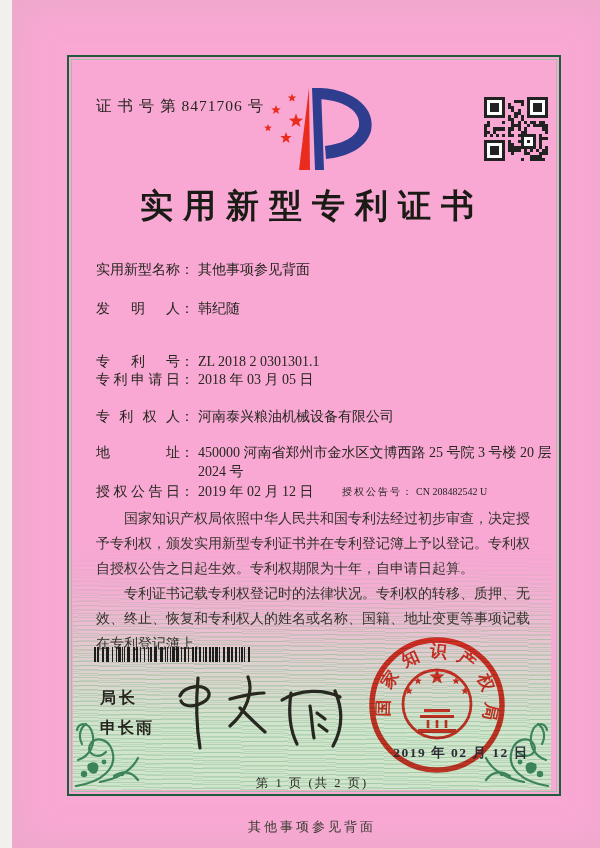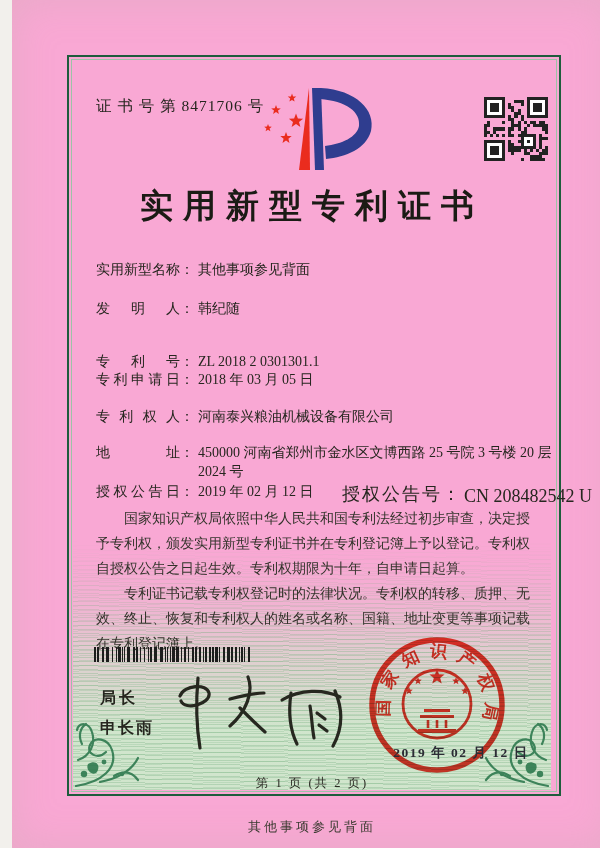--- a/index.html
+++ b/index.html
@@ -20,22 +20,22 @@
             mask-image:linear-gradient(180deg, transparent 0%, #000 45%);}
   .cert-no{position:absolute;left:84px;top:96px;font-size:15.5px;letter-spacing:1px;z-index:2;}
   .title{position:absolute;left:0;top:184px;width:100%;text-align:center;font-size:33px;
          font-weight:700;letter-spacing:10px;color:#1b1b15;z-index:2;}
   .logo{position:absolute;left:246px;top:80px;z-index:2;}
   .qr{position:absolute;left:472px;top:97px;width:64px;height:64px;z-index:2;}
   .frow{position:absolute;left:84px;display:flex;align-items:baseline;font-size:14px;z-index:2;}
   .lbl{display:inline-block;width:84px;text-align:justify;text-align-last:justify;white-space:nowrap;}
   .colon{margin-right:4px;}
   .val{max-width:374px;line-height:19px;}
-  .grant-right{position:absolute;left:330px;top:482px;display:flex;align-items:flex-end;
-               font-size:18px;z-index:2;}
+  .grant-right{position:absolute;left:330px;top:482px;display:flex;align-items:center;
+               font-size:10px;z-index:2;}
   .grant-right .lbl2{letter-spacing:2px;}
   .body-text{position:absolute;left:84px;top:506px;width:442px;font-size:14px;line-height:25px;
              color:#33332b;z-index:2;}
   .body-text p{margin:0;text-indent:2em;}
   .barcode{position:absolute;left:82px;top:647px;z-index:2;}
   .director-label{position:absolute;left:88px;top:688px;font-size:16px;font-weight:700;
                   letter-spacing:3px;font-family:"Liberation Sans","DejaVu Sans",sans-serif;z-index:2;text-align:right;}
   .director-name{position:absolute;left:88px;top:718px;font-size:16px;font-weight:700;
                  letter-spacing:2px;font-family:"Liberation Sans","DejaVu Sans",sans-serif;z-index:2;}
   .signature{position:absolute;left:148px;top:666px;z-index:2;opacity:.92;}

